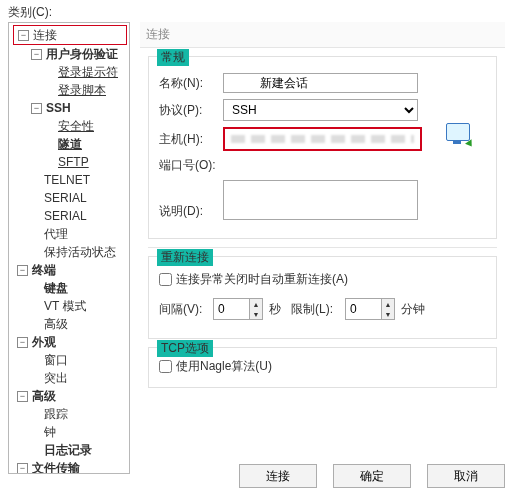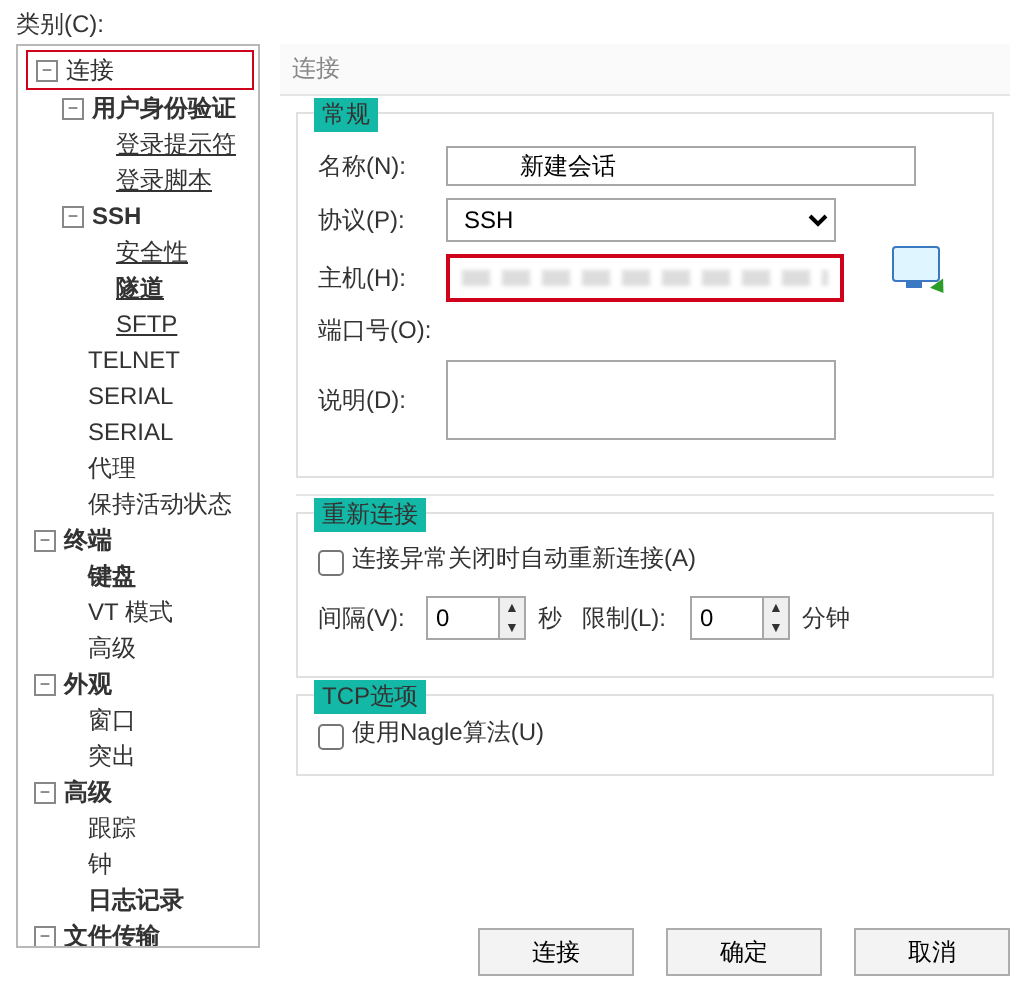--- a/index.html
+++ b/index.html
@@ -153,21 +153,21 @@
     display:flex;
     gap:16px;
   }
   .btn{
     width:78px;height:24px;
     border:1px solid #adadad;
     background:#f3f3f3;
     font-family:inherit;
     font-size:12px;
   }
-  .chk{display:flex;align-items:flex-end;gap:4px;}
+  .chk{display:flex;align-items:center;gap:4px;}
   .chk input{margin:0;}
 </style>
 </head>
 <body>
 <div class="outer">
 
 <div class="cat-label">类别(C):</div>
 
 <div class="sidebar">
   <div class="sidebar-inner">
@@ -276,36 +276,36 @@
 </div>
 
 <div class="content">
   <div class="pane-title">连接</div>
 
   <div class="fieldset">
     <span class="legend">常规</span>
 
     <div class="row">
       <label>名称(N):</label>
-      <input type="text" class="field" style="width: 235px; padding-left: 36px;" value="新建会话">
+      <input type="text" class="field" style="width: 195px; padding-left: 36px;" value="新建会话">
     </div>
     <div class="row">
       <label>协议(P):</label>
       <select class="field" style="width:195px">
         <option>SSH</option>
       </select>
     </div>
     <div class="row">
       <label>主机(H):</label>
       <div class="field hostbox"></div>
     </div>
     <div class="row">
       <label>端口号(O):</label>
     </div>
-    <div class="row" style="align-items:center">
+    <div class="row" style="align-items:flex-end">
       <label>说明(D):</label>
       <textarea class="field" style="width: 195px; height: 40px;"></textarea>
     </div>
 
     <div class="monitor-icon">
       <div class="screen"></div>
           <div class="base"></div>
           <div class="arrow"></div>
     </div>
   </div>

